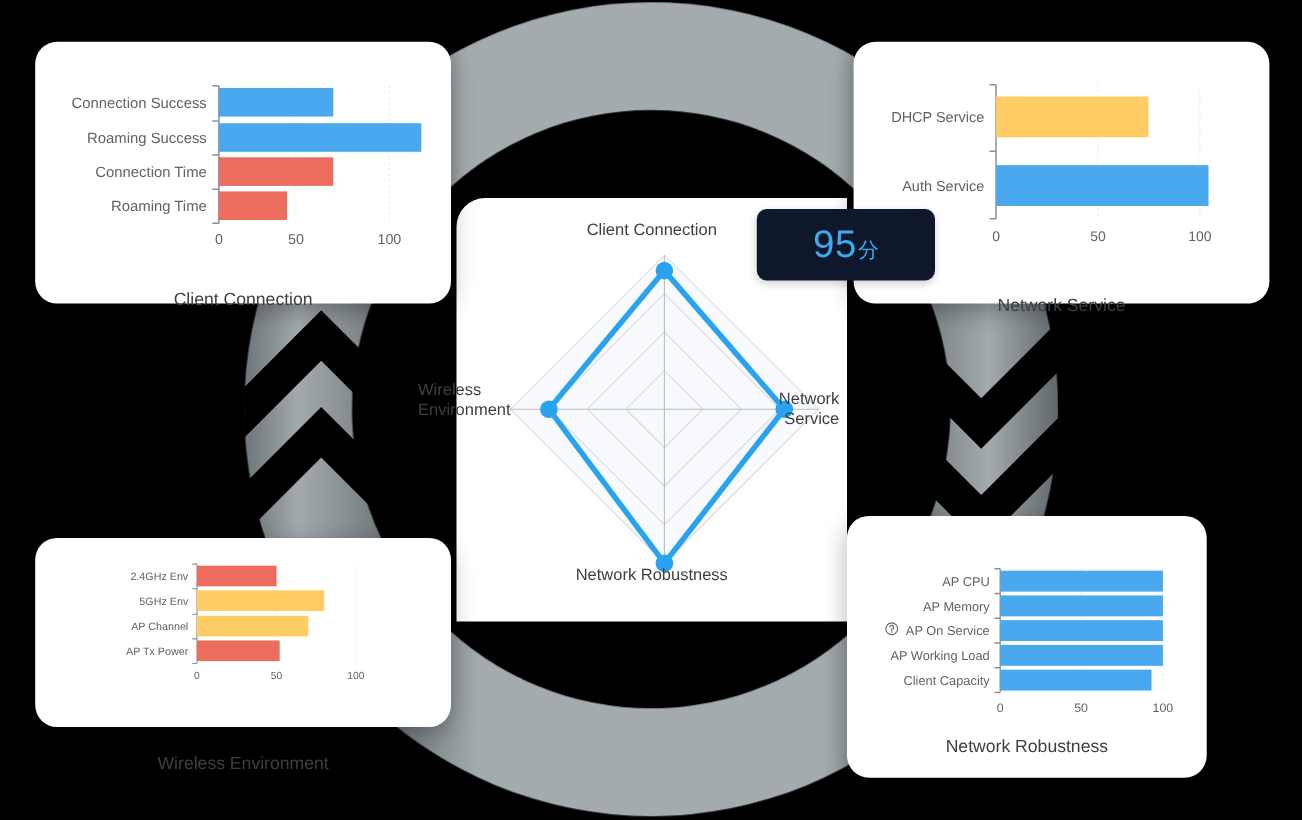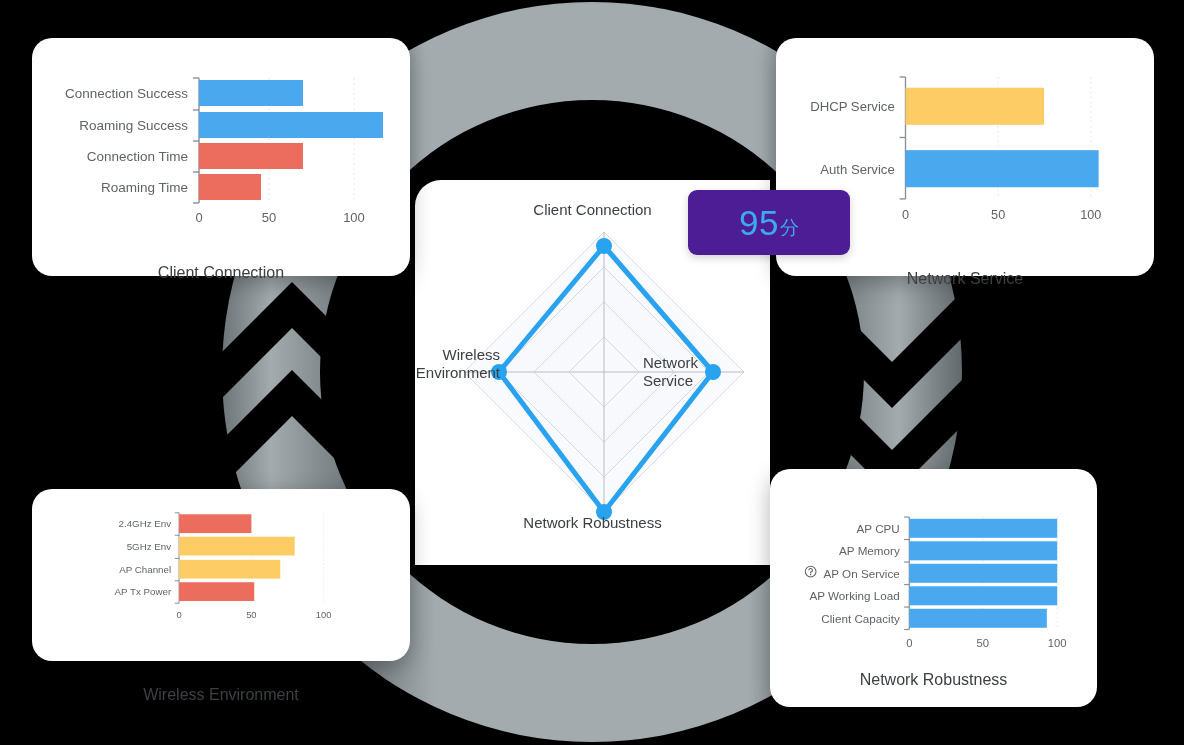--- a/index.html
+++ b/index.html
@@ -21,28 +21,28 @@
   }
   .center-panel.tl{border-top-left-radius:26px;}
 
   
   .radar-wrap{position:absolute;left:415px;top:180px;width:355px;height:385px;z-index:3;}
   .radar-label{
     position:absolute;color:#3c4043;font-size:15px;line-height:18px;
     text-align:center;white-space:pre-line;
   }
   #lbl-top{left:0;top:21px;width:355px;}
-  #lbl-right{left:228px;top:174px;width:120px;text-align:left;}
-  #lbl-left{left:-35px;top:166px;width:120px;text-align:right;}
+  #lbl-right{left:228px;top:174px;width:120px;text-align:right;}
+  #lbl-left{left:-35px;top:166px;width:120px;text-align:left;}
   #lbl-bottom{left:0;top:334px;width:355px;}
 
   
   .score-badge{
     position:absolute;left:688px;top:190px;width:162px;height:65px;
-    background:#4c1d95;border-radius:9px;z-index:6;
+    background:#0f172a;border-radius:9px;z-index:6;
     display:flex;align-items:center;justify-content:center;
     box-shadow:0 3px 8px rgba(0,0,0,.18);
   }
   .score-num{color:#3FA9F0;font-size:35px;font-weight:400;letter-spacing:.5px;}
   .score-unit{color:#3FA9F0;font-size:19px;margin-left:1px;margin-top:10px;}
 
   
   .card{
     position:absolute;background:#ffffff;border-radius:20px;z-index:5;
     box-shadow:0 6px 22px rgba(0,0,0,.30);

